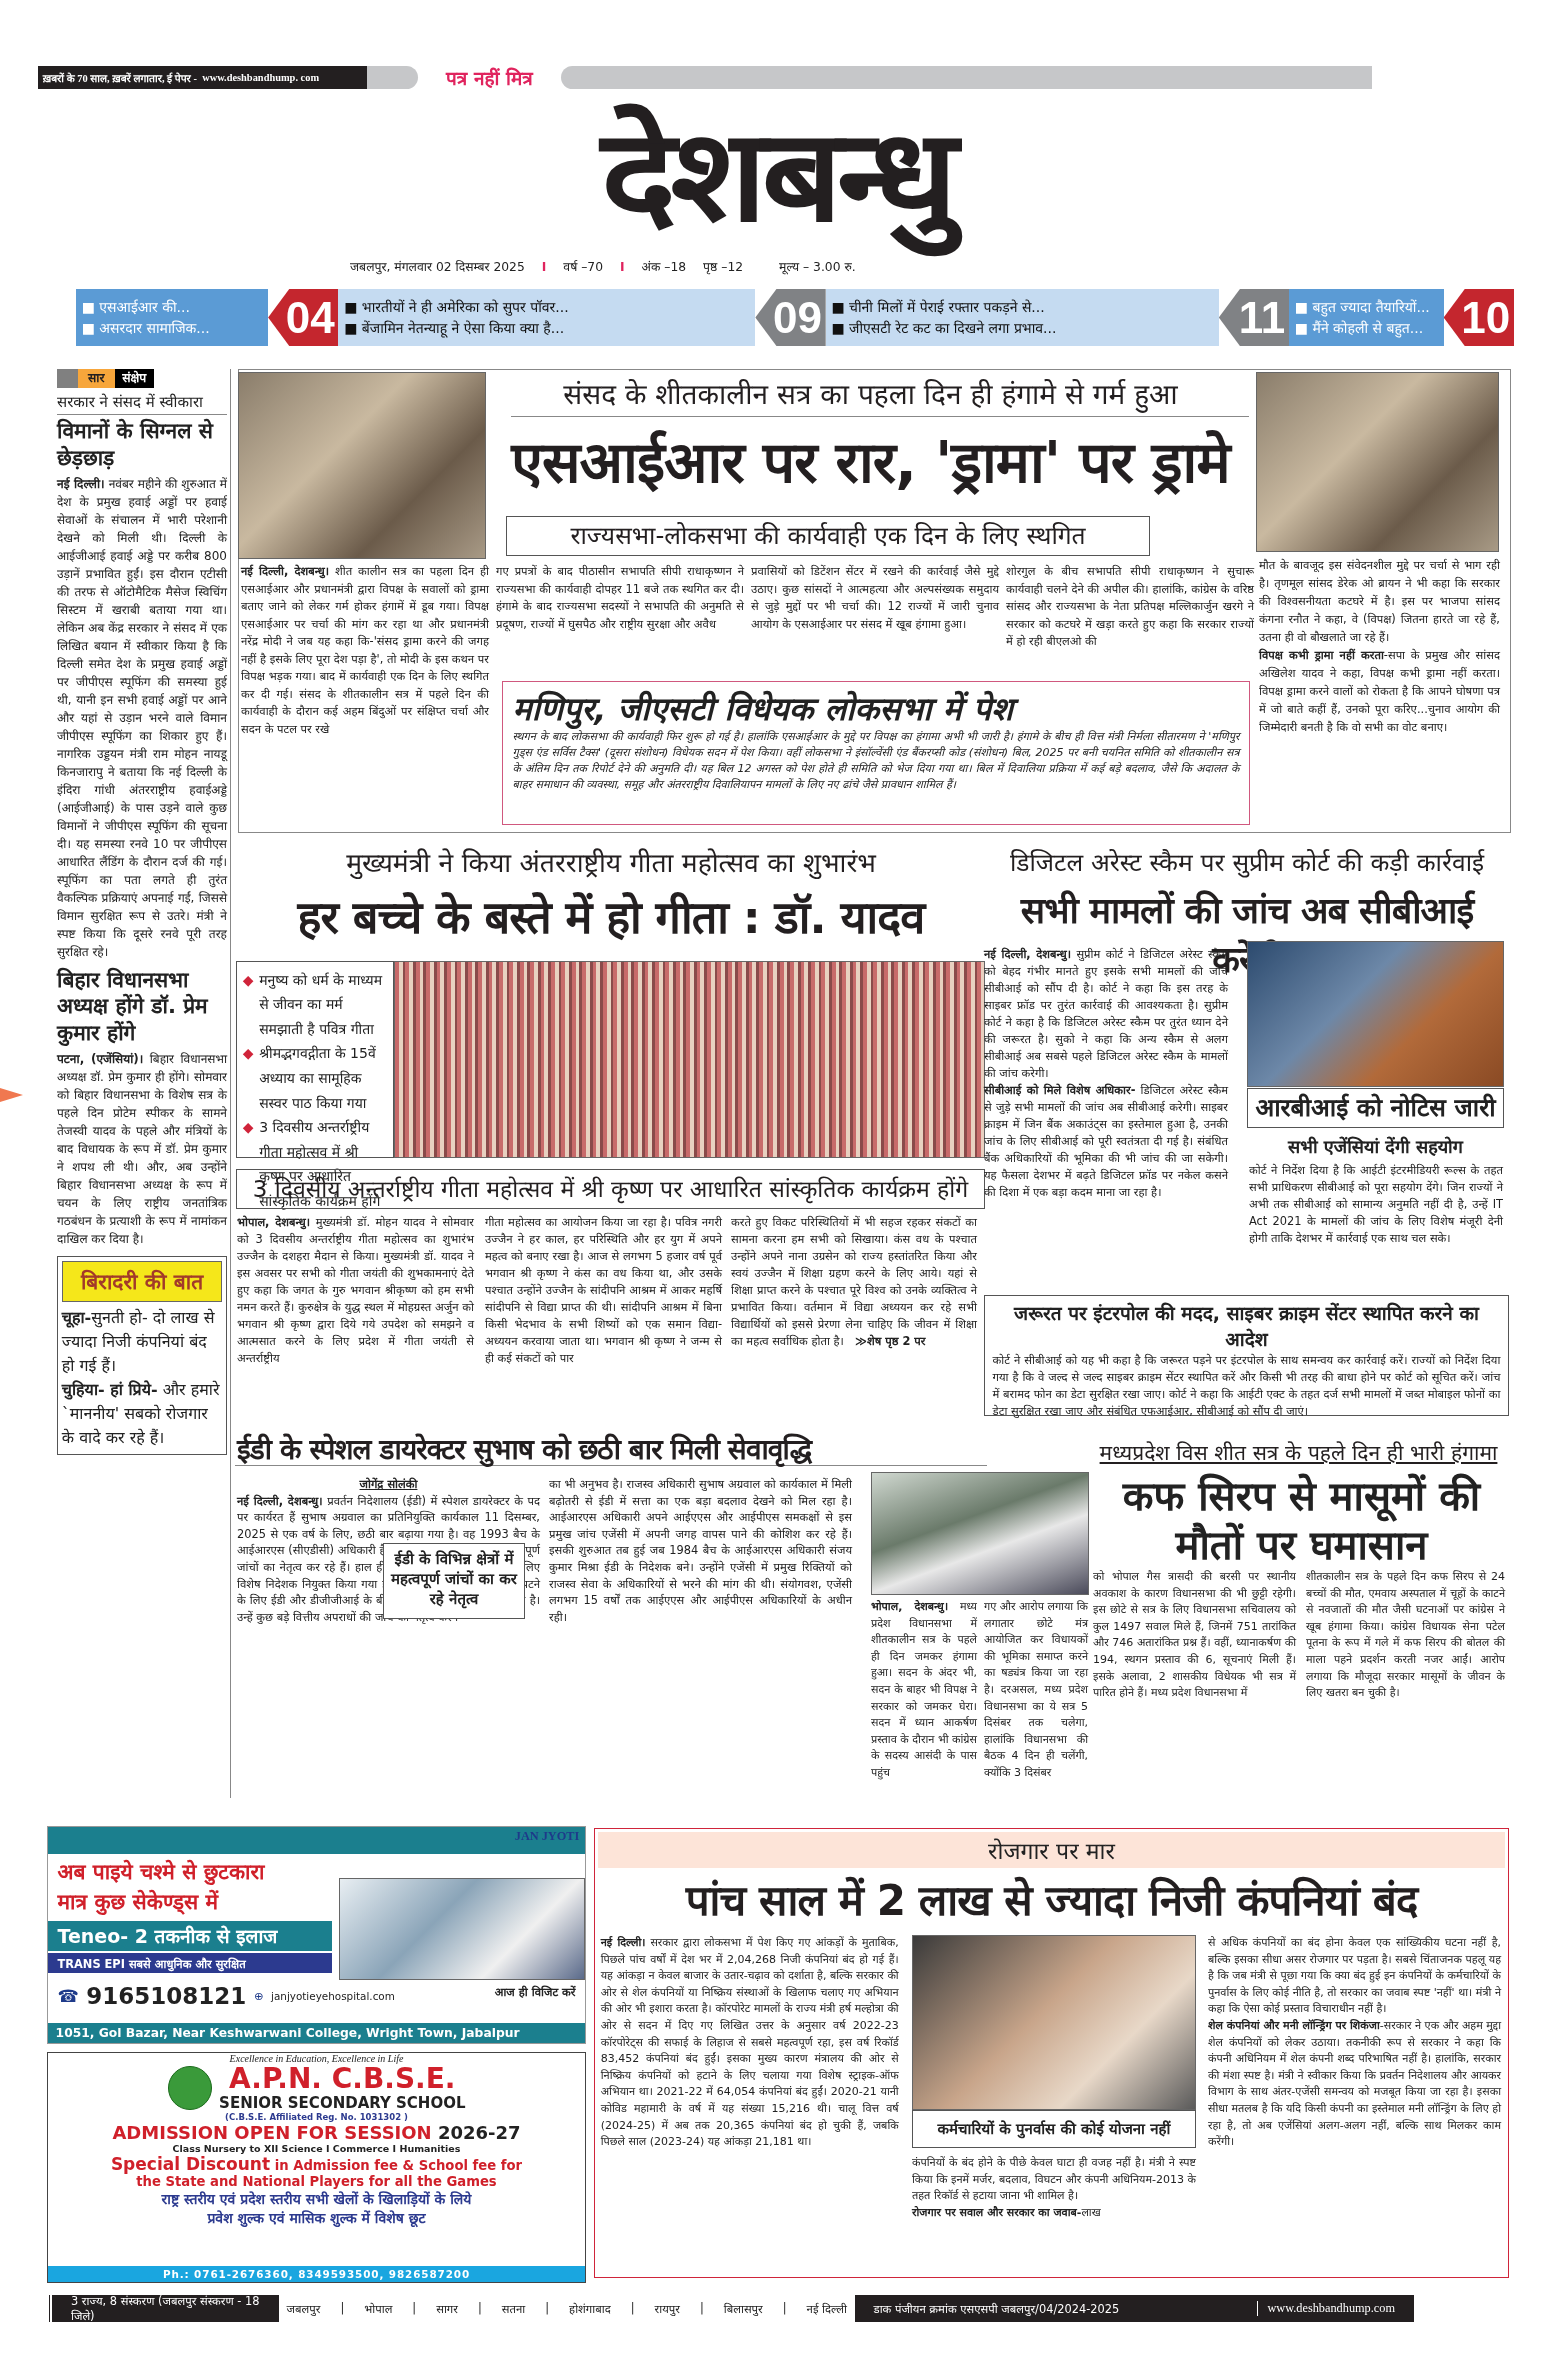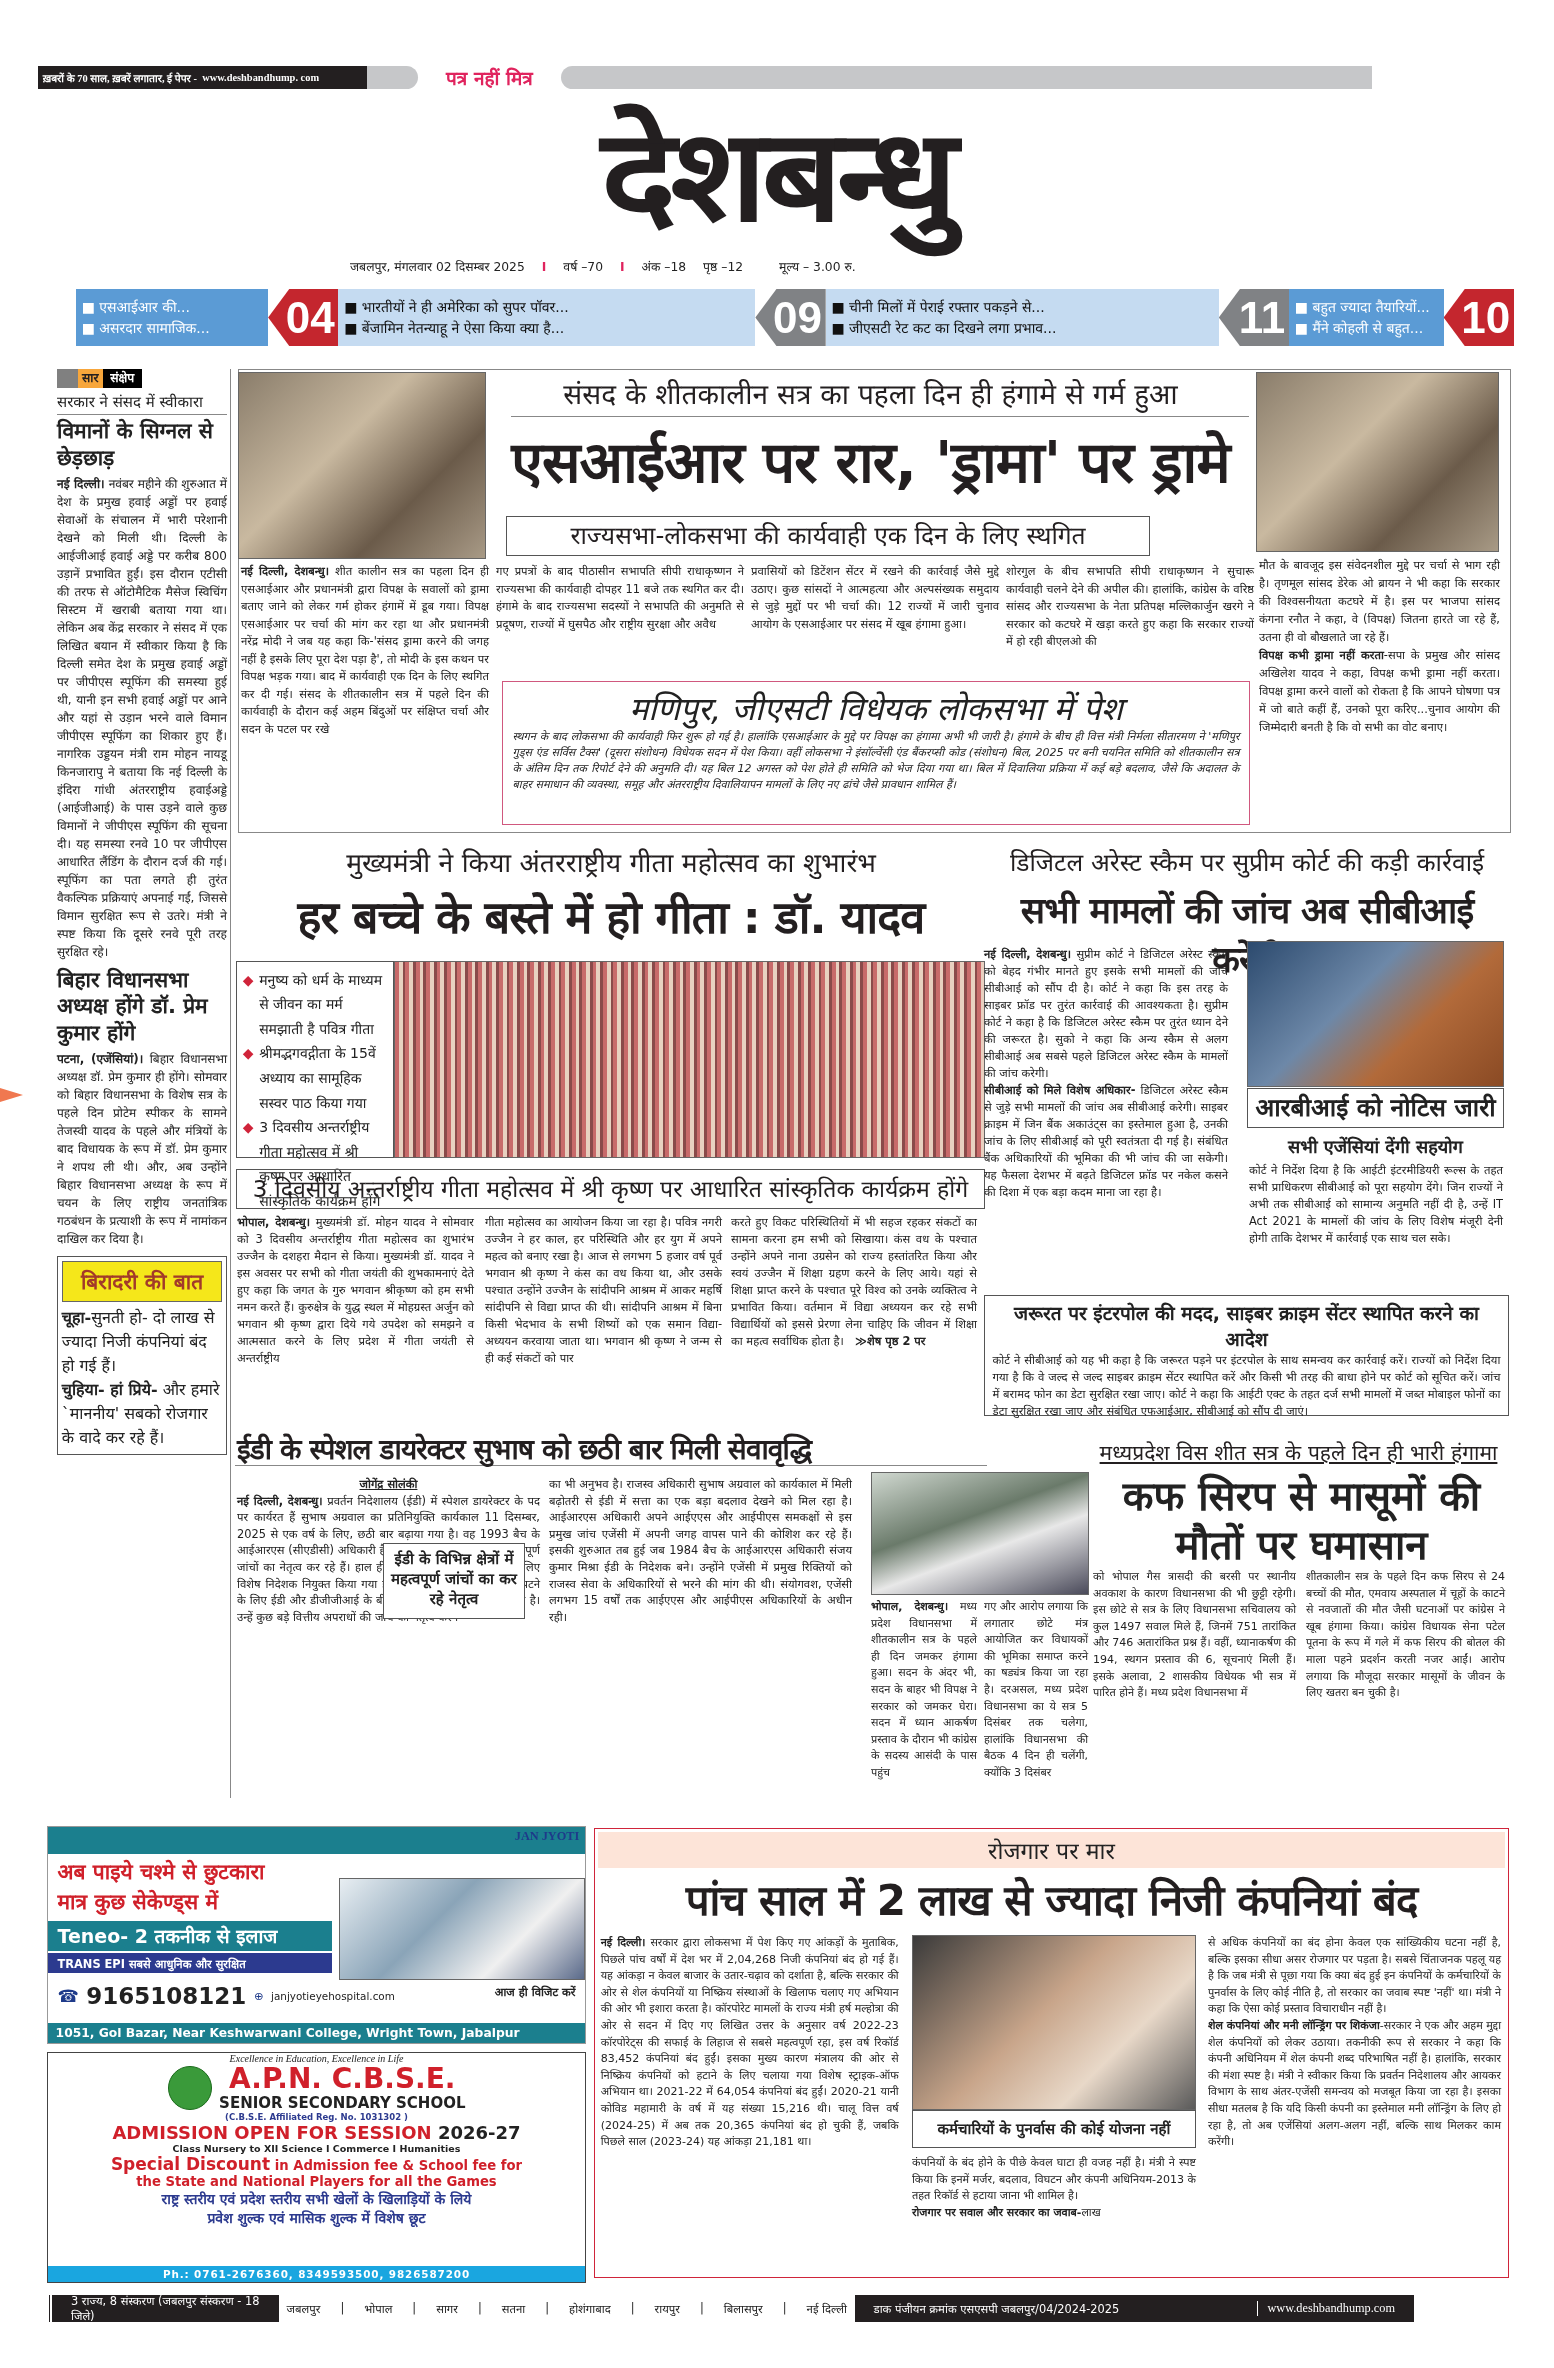--- a/index.html
+++ b/index.html
@@ -16,21 +16,21 @@
   .teasers { left: 38px; top: 289px; width: 1476px; height: 57px; display: flex; padding-left: 38px; }
   .teaser { display: flex; flex-direction: column; justify-content: center; padding-left: 5.7px; font-size: 14px; line-height: 21px; height: 57px; }
   .teaser.blue { background: #5b9bd5; color: #fff; }
   .teaser.light { background: #c5dbf1; color: #111; }
   .pgnum { height: 57px; width: 71px; display: flex; align-items: center; justify-content: flex-end; padding-right: 3.8px; color: #fff; font-family: "Liberation Sans", sans-serif; font-weight: bold; font-size: 44px; clip-path: polygon(30% 0, 100% 0, 100% 100%, 30% 100%, 0 50%); }
   .pgnum.red { background: #c4262e; }
   .pgnum.grey { background: #808285; }
   .left-col { left: 57px; top: 369px; width: 170px; }
   .sar-tag { display: flex; height: 19px; width: 128px; font-size: 12.3px; font-weight: bold; }
   .sar-tag .g { background: #808080; width: 21px; }
-  .sar-tag .o { background: #f7a63b; color: #231f20; padding: 0 4px; }
+  .sar-tag .o { background: #f7a63b; color: #231f20; padding: 0 10px; }
   .sar-tag .b { background: #000000; color: #fff; padding: 0 7.6px; }
   .kicker { font-size: 15px; border-bottom: 0.9px solid #888; padding: 2.8px 0; }
   .brief-h { font-size: 21px; line-height: 26.5px; font-weight: bold; margin: 3.8px 0; }
   .body { font-size: 12px; line-height: 18px; text-align: justify; }
   .body b { font-weight: bold; }
   .img { background: linear-gradient(135deg, #8a7d6b, #c9b9a0 40%, #6b5b4a 70%, #a89a86); border: 0.9px solid #666; }
   .img.crowd { background: repeating-linear-gradient(90deg, #c86a6a 0 3.8px, #e8d0c0 3.8px 7.6px, #8a4a4a 7.6px 10.4px); }
   .img.court { background: linear-gradient(135deg, #2c4a6e, #6d88a8 40%, #b26a3a 65%, #8a4a24); }
   .img.protest { background: linear-gradient(160deg, #d0d8d0, #6a7a6a 40%, #e8e8e8 60%, #4a4a5a); }
   .img.hand { background: linear-gradient(135deg, #3a3a3a, #c8a58a 45%, #e8d8c8 70%, #5a5a5a); }
@@ -138,21 +138,21 @@
 </div>
 <div class="abs body" style="left:496px;top:563px;width:248px;font-size:11.4px;line-height:17.5px">गए प्रपत्रों के बाद पीठासीन सभापति सीपी राधाकृष्णन ने राज्यसभा की कार्यवाही दोपहर 11 बजे तक स्थगित कर दी। हंगामे के बाद राज्यसभा सदस्यों ने सभापति की अनुमति से प्रदूषण, राज्यों में घुसपैठ और राष्ट्रीय सुरक्षा और अवैध</div>
 <div class="abs body" style="left:751px;top:563px;width:248px;font-size:11.4px;line-height:17.5px">प्रवासियों को डिटेंशन सेंटर में रखने की कार्रवाई जैसे मुद्दे उठाए। कुछ सांसदों ने आत्महत्या और अल्पसंख्यक समुदाय से जुड़े मुद्दों पर भी चर्चा की। 12 राज्यों में जारी चुनाव आयोग के एसआईआर पर संसद में खूब हंगामा हुआ।</div>
 <div class="abs body" style="left:1006px;top:563px;width:248px;font-size:11.4px;line-height:17.5px">शोरगुल के बीच सभापति सीपी राधाकृष्णन ने सुचारू कार्यवाही चलने देने की अपील की। हालांकि, कांग्रेस के वरिष्ठ सांसद और राज्यसभा के नेता प्रतिपक्ष मल्लिकार्जुन खरगे ने सरकार को कटघरे में खड़ा करते हुए कहा कि सरकार राज्यों में हो रही बीएलओ की</div>
 <div class="abs body" style="left:1259px;top:556px;width:241px;font-size:11.4px;line-height:18px">
   <span>मौत के बावजूद इस संवेदनशील मुद्दे पर चर्चा से भाग रही है। तृणमूल सांसद डेरेक ओ ब्रायन ने भी कहा कि सरकार की विश्वसनीयता कटघरे में है। इस पर भाजपा सांसद कंगना रनौत ने कहा, वे (विपक्ष) जितना हारते जा रहे हैं, उतना ही वो बौखलाते जा रहे हैं।</span><br>
   <b>विपक्ष कभी ड्रामा नहीं करता</b><span>-सपा के प्रमुख और सांसद अखिलेश यादव ने कहा, विपक्ष कभी ड्रामा नहीं करता। विपक्ष ड्रामा करने वालों को रोकता है कि आपने घोषणा पत्र में जो बाते कहीं हैं, उनको पूरा करिए...चुनाव आयोग की जिम्मेदारी बनती है कि वो सभी का वोट बनाए।</span>
 </div>
 
 <div class="abs pinkbox" style="left:502px;top:681px;width:748px;height:144px;padding:3.8px 9.5px;background:#fff">
-  <div style="text-align:center;font-size:32px;font-style:italic;font-weight:normal">मणिपुर, जीएसटी विधेयक लोकसभा में पेश</div>
+  <div style="text-align:left;font-size:32px;font-style:italic;font-weight:bold">मणिपुर, जीएसटी विधेयक लोकसभा में पेश</div>
   <div class="body" style="font-style:italic;font-size:11px;line-height:16px">स्थगन के बाद लोकसभा की कार्यवाही फिर शुरू हो गई है। हालांकि एसआईआर के मुद्दे पर विपक्ष का हंगामा अभी भी जारी है। हंगामे के बीच ही वित्त मंत्री निर्मला सीतारमण ने 'मणिपुर गुड्स एंड सर्विस टैक्स' (दूसरा संशोधन) विधेयक सदन में पेश किया। वहीं लोकसभा ने इंसॉल्वेंसी एंड बैंकरप्सी कोड (संशोधन) बिल, 2025 पर बनी चयनित समिति को शीतकालीन सत्र के अंतिम दिन तक रिपोर्ट देने की अनुमति दी। यह बिल 12 अगस्त को पेश होते ही समिति को भेज दिया गया था। बिल में दिवालिया प्रक्रिया में कई बड़े बदलाव, जैसे कि अदालत के बाहर समाधान की व्यवस्था, समूह और अंतरराष्ट्रीय दिवालियापन मामलों के लिए नए ढांचे जैसे प्रावधान शामिल हैं।</div>
 </div>
 
 <div class="abs h-sub" style="left:237px;top:844px;width:748px;font-size:26.5px">मुख्यमंत्री ने किया अंतरराष्ट्रीय गीता महोत्सव का शुभारंभ</div>
 <div class="abs h-main" style="left:237px;top:885px;width:748px;font-size:45px">हर बच्चे के बस्ते में हो गीता : डॉ. यादव</div>
 <div class="abs boxed bullets" style="left:236px;top:961px;width:158px;height:197px">
   <div class="it">
       <span class="dia">◆</span>
       <span>मनुष्य को धर्म के माध्यम से जीवन का मर्म समझाती है पवित्र गीता</span>
     </div>

